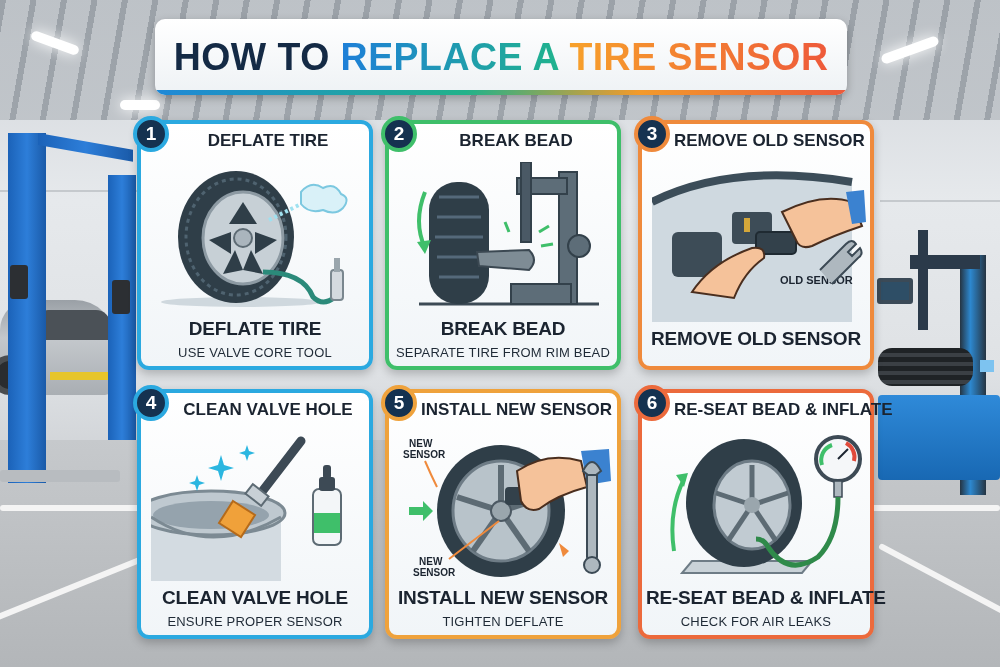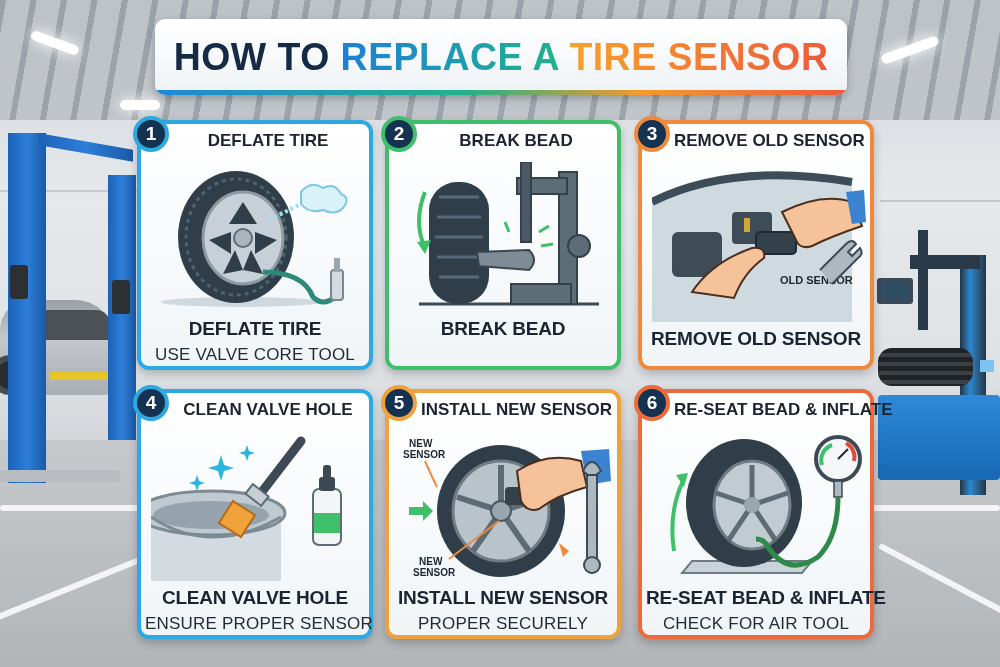--- a/index.html
+++ b/index.html
@@ -65,21 +65,21 @@
     position: absolute; left: 32px; right: 6px; top: 7px; text-align: center;
     font-size: 17px; font-weight: 700; color: #1b2430; white-space: nowrap;
   }
   .card-illus { position: absolute; left: 10px; right: 10px; top: 38px; height: 150px; }
   .card-caption {
     position: absolute; left: 4px; right: 4px; top: 194px; text-align: center;
     font-size: 19px; font-weight: 700; color: #1b2430; white-space: nowrap; letter-spacing: -0.2px;
   }
   .card-sub {
     position: absolute; left: 4px; right: 4px; top: 221px; text-align: center;
-    font-size: 17px; color: #1f2a36; white-space: nowrap; letter-spacing: 0.2px;
+    font-size: 13px; color: #1f2a36; white-space: nowrap; letter-spacing: 0.2px;
   }
   .card.no-sub .card-caption { top: 204px; }
   svg { display: block; }
 </style>
 </head>
 <body>
 
 <div class="bg">
   <div class="ceiling"></div>
   <div class="light" style="left:30px;top:38px;width:50px;transform:rotate(20deg);"></div>
@@ -172,20 +172,21 @@
       <path d="M26 30 q-12 30 0 56" stroke="#3fbf6a" stroke-width="4" fill="none"></path>
       <path d="M18 80 L26 92 L32 78 z" fill="#3fbf6a"></path>
       <g stroke="#3fbf6a" stroke-width="3">
           <line x1="140" y1="70" x2="150" y2="64"></line>
           <line x1="142" y1="84" x2="154" y2="82"></line>
           <line x1="106" y1="60" x2="110" y2="70"></line>
         </g>
     </svg>
   </div>
   <div class="card-caption">BREAK BEAD</div>
+  <div class="card-sub">SEPARATE TIRE FROM RIM BEAD</div>
 </div>
 
 <div class="card no-sub" style="--accent:#ef8a3c;left:638px;top:120px;">
   <div class="badge">3</div>
   <div class="card-title">REMOVE OLD SENSOR</div>
   <div class="card-illus">
     <svg width="216" height="160" viewBox="0 0 216 160">
       <path d="M0 40 q80 -40 200 -20 L200 160 L0 160 z" fill="#cfd9e0"></path>
       <path d="M0 40 q80 -40 200 -20" stroke="#3c4d59" stroke-width="8" fill="none"></path>
       <rect x="20" y="70" width="50" height="45" rx="6" fill="#3d4c57"></rect>
@@ -256,21 +257,21 @@
       </text>
       <line x1="50" y1="128" x2="100" y2="90" stroke="#ef8a3c" stroke-width="2"></line>
       <path d="M10 76 h14 v-6 l10 10 l-10 10 v-6 h-14 z" fill="#3fbf6a"></path>
       <path d="M170 120 l-10 -8 l4 14 z" fill="#ef8a3c"></path>
       <rect x="188" y="40" width="10" height="90" rx="4" fill="#aeb8bf" stroke="#3c4a55" stroke-width="2"></rect>
       <circle cx="193" cy="134" r="8" fill="#aeb8bf" stroke="#3c4a55" stroke-width="2"></circle>
       <path d="M184 40 q9 -18 18 0 l-5 4 l-8 0 z" fill="#aeb8bf" stroke="#3c4a55" stroke-width="2"></path>
     </svg>
   </div>
   <div class="card-caption">INSTALL NEW SENSOR</div>
-  <div class="card-sub">PROPER SECURELY</div>
+  <div class="card-sub">TIGHTEN DEFLATE</div>
 </div>
 
 <div class="card" style="--accent:#ec6a3c;left:638px;top:389px;">
   <div class="badge">6</div>
   <div class="card-title">RE-SEAT BEAD &amp; INFLATE</div>
   <div class="card-illus">
     <svg width="216" height="150" viewBox="0 0 216 150">
       <path d="M40 130 L160 130 L150 142 L30 142 z" fill="#c9d2d8" stroke="#6e7c86" stroke-width="2"></path>
       <ellipse cx="92" cy="72" rx="58" ry="64" fill="#2f3e48"></ellipse>
       <ellipse cx="100" cy="74" rx="38" ry="44" fill="#c1cbd2" stroke="#6e7c86" stroke-width="3"></ellipse>
@@ -286,14 +287,14 @@
       <path d="M24 44 L36 42 L32 56 z" fill="#3fbf6a"></path>
       <circle cx="186" cy="28" r="22" fill="#f5f7f9" stroke="#3d4a55" stroke-width="4"></circle>
       <path d="M170 34 a16 16 0 0 1 10 -20" stroke="#3fbf6a" stroke-width="4" fill="none"></path>
       <path d="M194 12 a16 16 0 0 1 8 18" stroke="#e04a3a" stroke-width="4" fill="none"></path>
       <line x1="186" y1="28" x2="196" y2="18" stroke="#1b2430" stroke-width="2"></line>
       <rect x="182" y="50" width="8" height="16" fill="#aeb8bf" stroke="#3d4a55" stroke-width="1.5"></rect>
       <path d="M186 66 q0 40 -20 60 q-30 20 -50 -10 q-4 -8 -12 -8" stroke="#2f8a4a" stroke-width="5" fill="none"></path>
     </svg>
   </div>
   <div class="card-caption">RE-SEAT BEAD &amp; INFLATE</div>
-  <div class="card-sub">CHECK FOR AIR TOOL</div>
+  <div class="card-sub">CHECK FOR AIR LEAKS</div>
 </div>
 
 </body></html>

